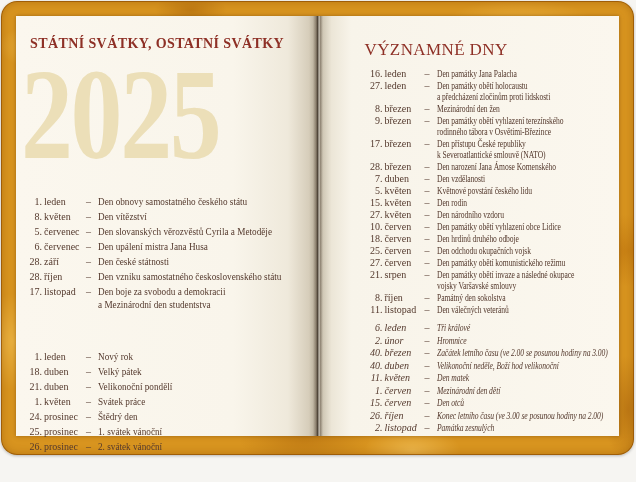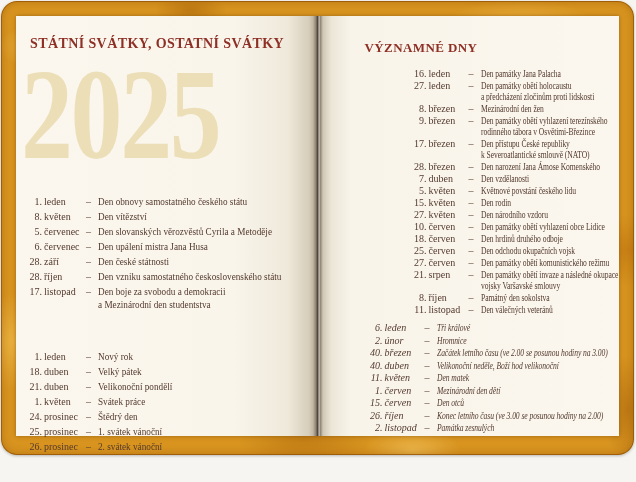--- a/index.html
+++ b/index.html
@@ -50,31 +50,31 @@
     color:var(--accent_red,#8e3026);
   }
   .year{
     position:absolute;left:5px;top:33px;
     font-weight:bold;font-size:130px;line-height:1;letter-spacing:-3px;
     color:var(--year_cream,#ecdfb8);
     transform:scaleX(.8);transform-origin:0 0;
   }
   .sec-head{
     position:absolute;left:14px;
-    font-weight:bold;font-size:13px;letter-spacing:.4px;
+    font-weight:normal;font-size:17px;letter-spacing:.4px;
     color:var(--accent_red,#8e3026);
   }
   .page.right .sec-head{left:47px;top:24px;}
   .sec-head.h1{top:158px;}
   .sec-head.h2{top:308px;}
   .list{position:absolute;left:11px;right:6px;}
   .page.right .list{left:47px;right:4px;}
   .list.l1{top:179px;}
   .list.l2{top:334px;}
-  .list.r1{top:52px;margin-left:44px;}
+  .list.r1{top:52px;}
   .list.r2{top:306px;}
   .row{display:grid;column-gap:2px;align-items:start;}
   .page.left .row{grid-template-columns:15px 40px 10px 1fr;margin-bottom:2px;font-size:10px;line-height:13px;}
   .page.right .row{grid-template-columns:18px 38px 10px 1fr;margin-bottom:1px;font-size:10px;line-height:11px;}
   .day{text-align:right;}
   .desc{white-space:pre;min-width:0;transform-origin:0 50%;}
   .page.left .desc{transform:scaleX(.92);}
   .page.right .desc{transform:scaleX(.76);letter-spacing:-.1px;}
   .list.r2 .row{font-style:italic;margin-bottom:1.5px;}
 </style>

